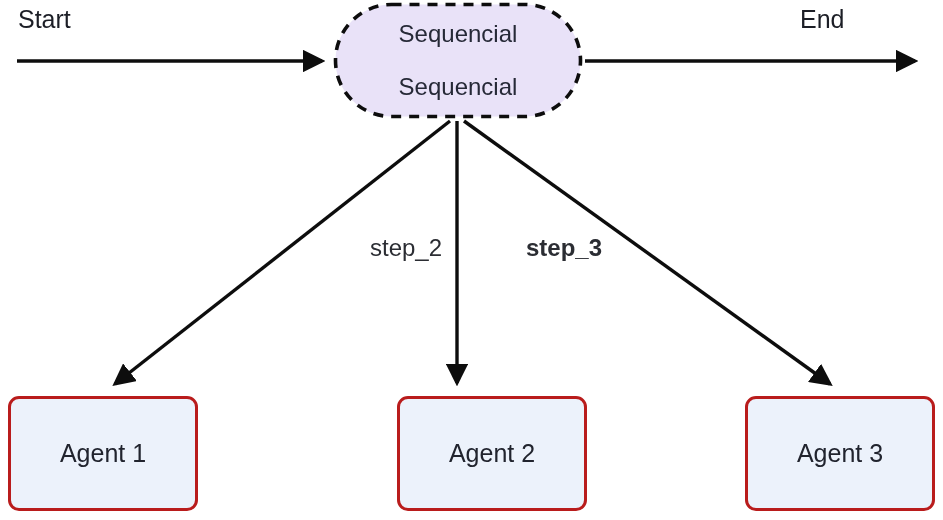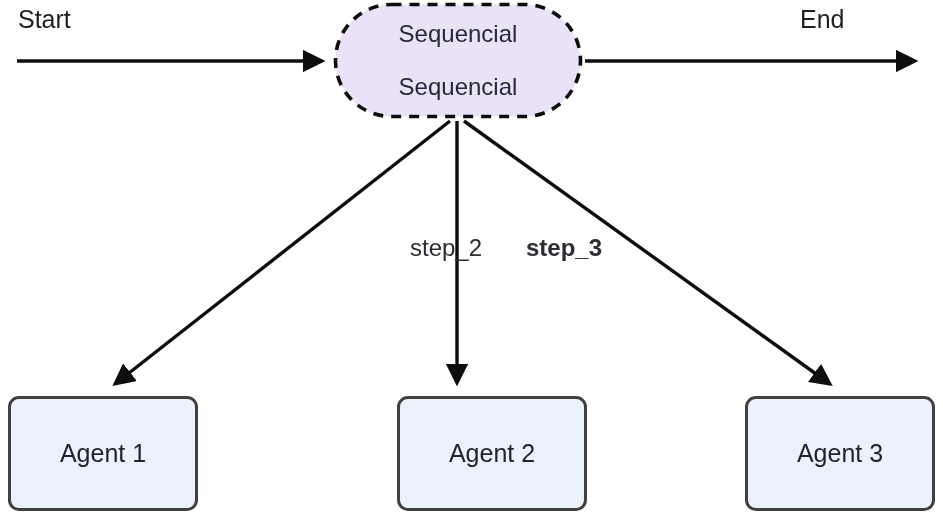--- a/index.html
+++ b/index.html
@@ -44,21 +44,21 @@
     color: #262937;
     text-align: center;
     gap: 20px;
   }
   .agent-node {
     position: absolute;
     top: 396px;
     height: 109px;
     width: 184px;
     background: #ECF2FB;
-    border: 3px solid #404040;
+    border: 3px solid #b91c1c;
     border-radius: 11px;
     display: flex;
     align-items: center;
     justify-content: center;
     font-size: 25px;
     color: #21242e;
   }
   #agent-node-1 { left: 8px; }
   #agent-node-2 { left: 365px; margin-left: 32px; }
   #agent-node-3 { left: 745px; justify-content: center; }
@@ -89,21 +89,21 @@
   </svg>
 
   <div class="flow-label" style="left:18px; top:5px;">Start</div>
   <div class="flow-label" style="left:800px; top:5px;">End</div>
 
   <div class="controller-text">
     <span>Sequencial</span>
     <span>Sequencial</span>
   </div>
 
-  <div class="edge-label" style="left:406px; top:234px;margin-left:40px;">step_2</div>
+  <div class="edge-label" style="left:406px; top:234px;">step_2</div>
   <div class="edge-label" style="left:564px; top:234px;font-weight:bold;">step_3</div>
 
   <div class="agent-node" id="agent-node-1">
     <span>Agent 1</span>
   </div>
   <div class="agent-node" id="agent-node-2">
     <span>Agent 2</span>
   </div>
   <div class="agent-node" id="agent-node-3">
     <span>Agent 3</span>

